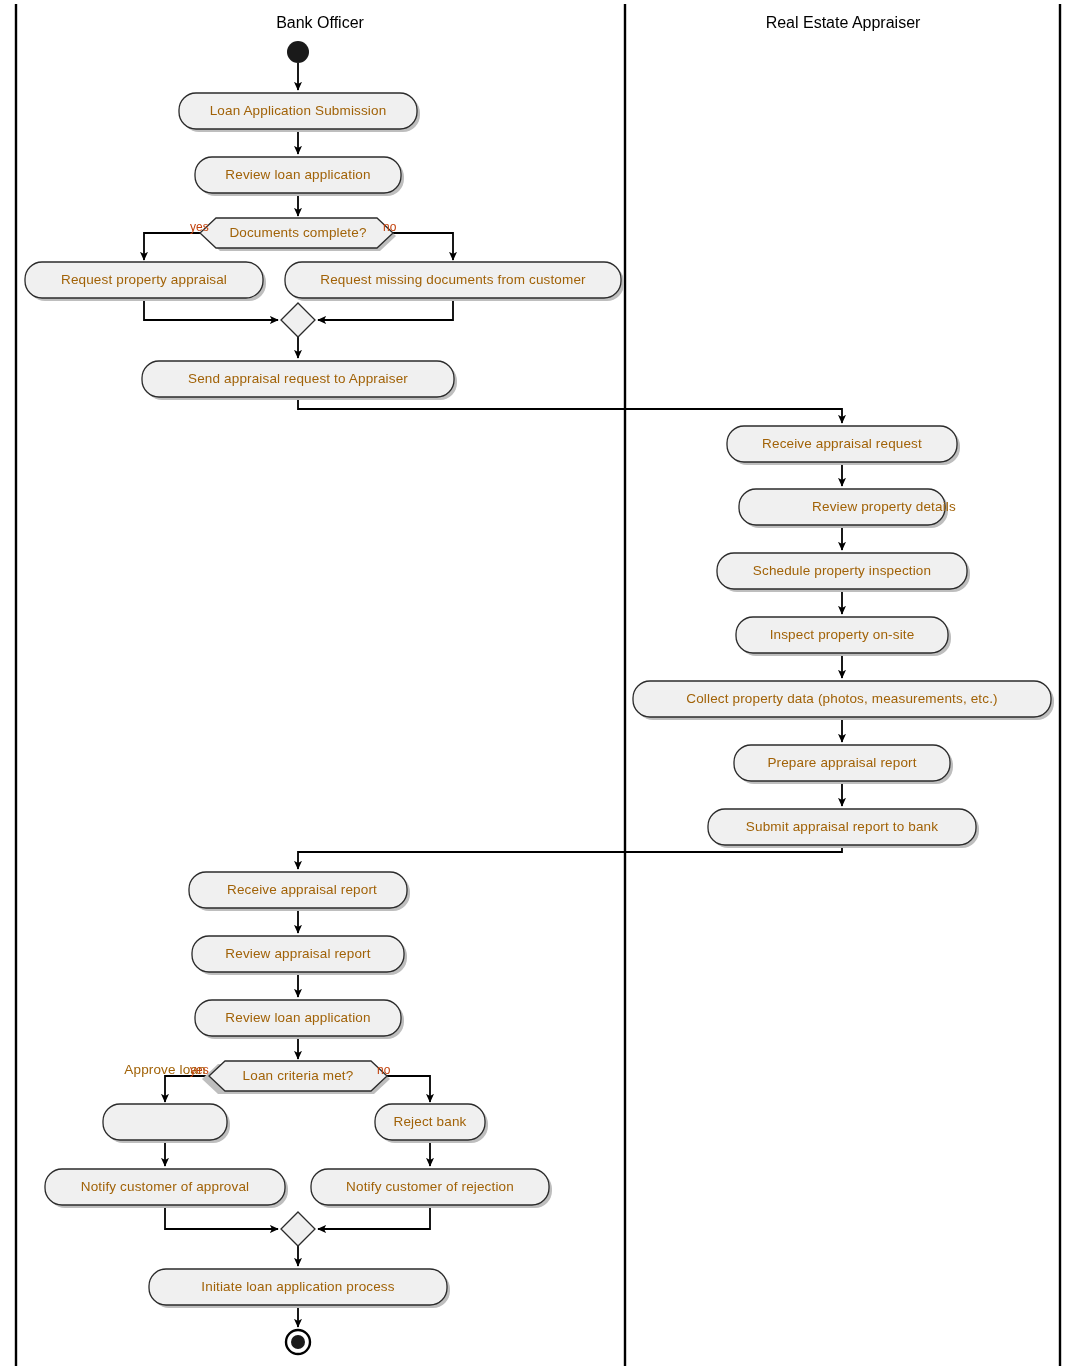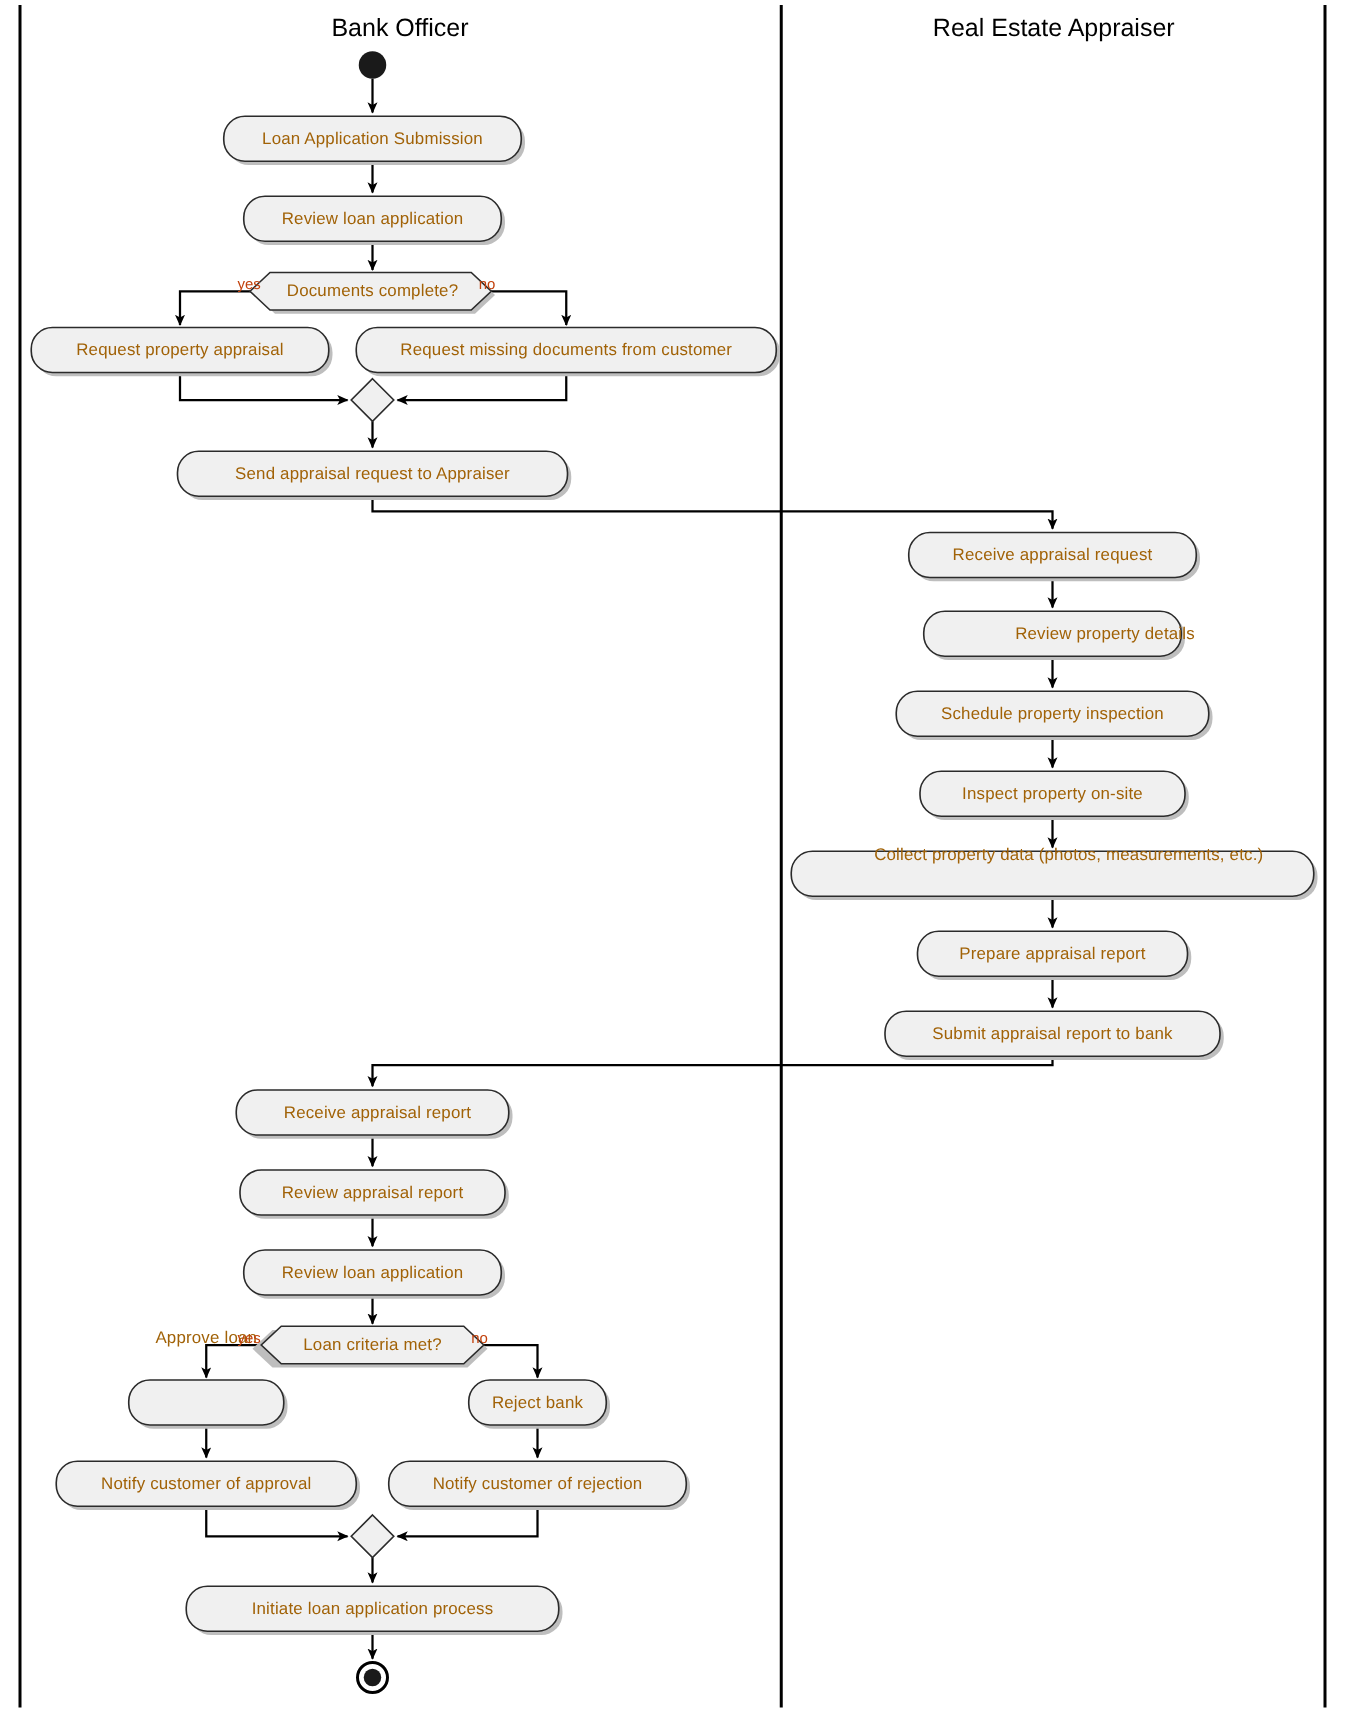--- a/index.html
+++ b/index.html
@@ -19,21 +19,21 @@
     overflow: hidden;
   }
   #canvas svg {
     position: absolute;
     left: 0;
     top: 0;
   }
   .lane-title {
     position: absolute;
     text-align: right;
-    font-size: 20px;
+    font-size: 16px;
     line-height: 26px;
     color: #000;
     white-space: nowrap;
     transform: translateX(-50%);
   }
   .node-label {
     position: absolute;
     white-space: nowrap;
     transform: translate(-50%, -50%);
     font-size: 13.5px;
@@ -178,21 +178,21 @@
   <div class="node-label" style="left:298px; top:175px;">Review loan application</div>
   <div class="node-label decision-label" style="left:298px; top:233px;">Documents complete?</div>
   <div class="node-label" style="left:144px; top:280px;">Request property appraisal</div>
   <div class="node-label" style="left:453px; top:280px;">Request missing documents from customer</div>
   <div class="node-label" style="left:298px; top:379px;">Send appraisal request to Appraiser</div>
 
   <div class="node-label" style="left:842px; top:444px;">Receive appraisal request</div>
   <div class="node-label" style="left:842px; top:507px;margin-left:42px;">Review property details</div>
   <div class="node-label" style="left:842px; top:571px;">Schedule property inspection</div>
   <div class="node-label" style="left:842px; top:635px;">Inspect property on-site</div>
-  <div class="node-label" style="left:842px; top:684px;margin-left:13px;">Collect property data (photos, measurements, etc.)</div>
+  <div class="node-label" style="left:842px; top:699px;">Collect property data (photos, measurements, etc.)</div>
   <div class="node-label" style="left:842px; top:763px;">Prepare appraisal report</div>
   <div class="node-label" style="left:842px; top:827px;">Submit appraisal report to bank</div>
 
   <div class="node-label" style="left:302px; top:890px;">Receive appraisal report</div>
   <div class="node-label" style="left:298px; top:954px;">Review appraisal report</div>
   <div class="node-label" style="left:298px; top:1018px;">Review loan application</div>
   <div class="node-label decision-label" style="left:298px; top:1076px;">Loan criteria met?</div>
   <div class="node-label" style="left:165px; top:1070px;">Approve loan</div>
   <div class="node-label" style="left:430px; top:1122px;">Reject bank</div>
   <div class="node-label" style="left:165px; top:1187px;">Notify customer of approval</div>

